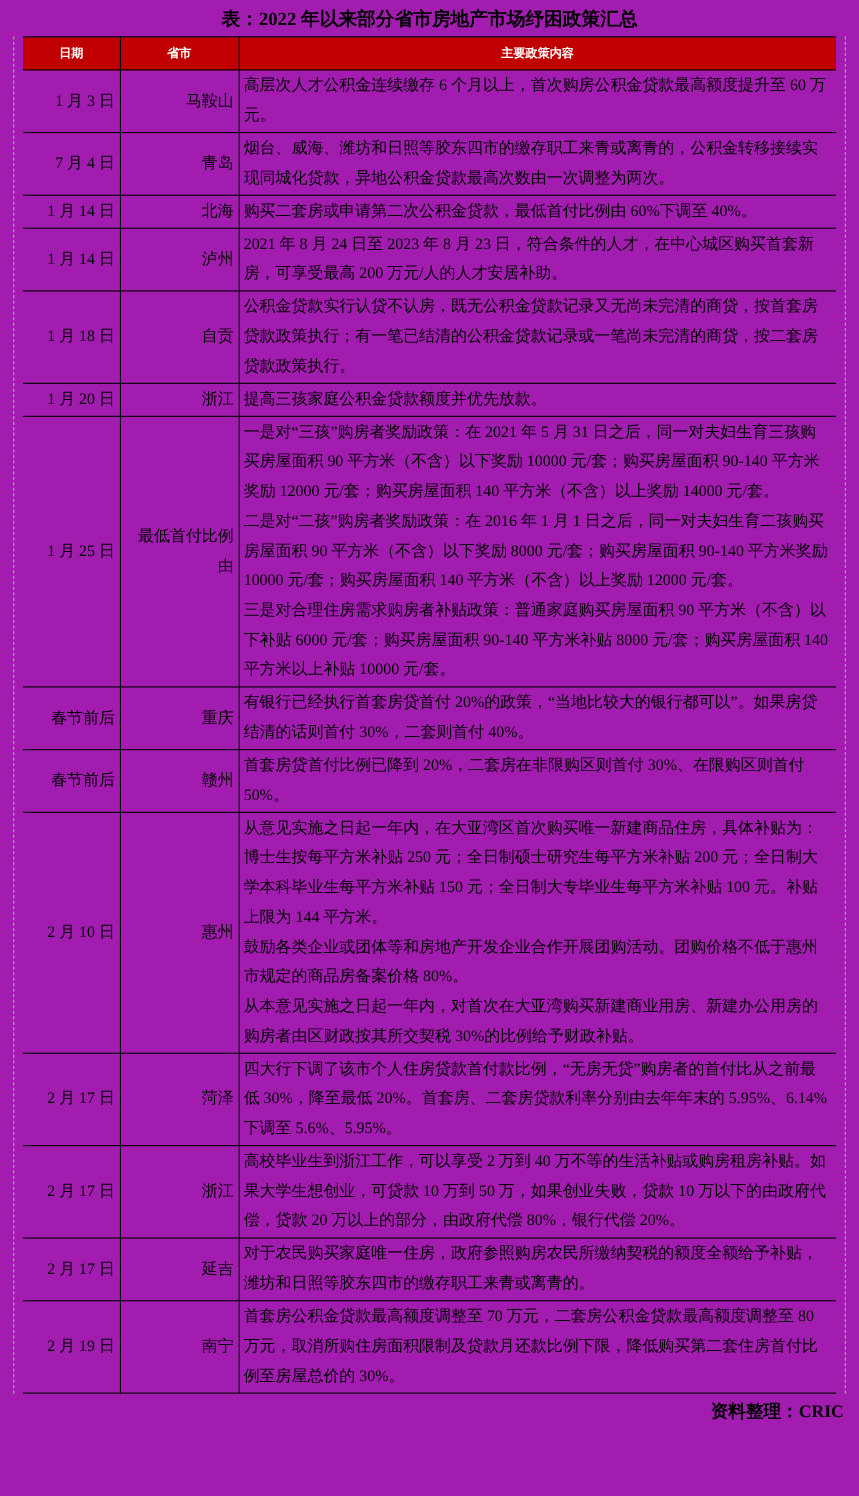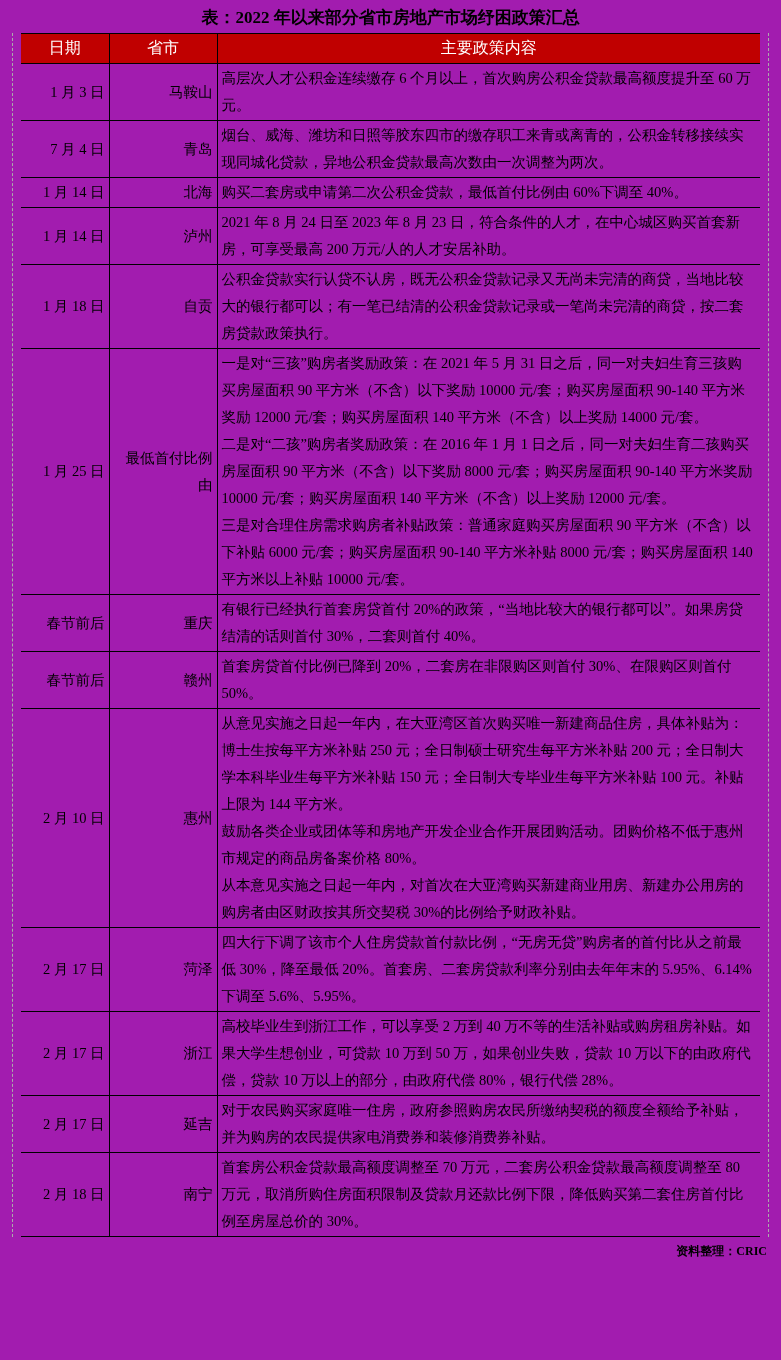--- a/index.html
+++ b/index.html
@@ -34,22 +34,22 @@
     width: 100%;
     border-collapse: collapse;
     table-layout: fixed;
   }
   col.c-date { width: 88px; }
   col.c-city { width: 108px; }
   table.policy-table th {
     border: 1.4px solid #000;
     border-left: none;
     border-right: 1px solid #000;
-    font-size: 16px;
-    font-weight: normal;
+    font-size: 11px;
+    font-weight: bold;
     height: 27px;
     padding: 1px 2px;
   }
   table.policy-table th:last-child { border-right: none; }
   table.policy-table td {
     border: 1px solid #000;
     border-left: none;
     font-size: 14.5px;
     line-height: 27px;
     vertical-align: middle;
@@ -62,21 +62,21 @@
     padding: 1px 3px;
   }
   td.policy-cell {
     text-align: left;
     padding: 2px 6px 2px 7px;
     white-space: pre-line;
   }
   .footer {
     text-align: right;
     font-weight: bold;
-    font-size: 12px;
+    font-size: 16px;
     margin: 6px 14px 0 0;
   }
 </style>
 </head>
 <body>
 
 <div class="page">
 
   <div class="title">表：2022 年以来部分省市房地产市场纾困政策汇总</div>
 
@@ -111,21 +111,26 @@
     <td class="policy-cell">购买二套房或申请第二次公积金贷款，最低首付比例由 60%下调至 40%。</td>
   </tr>
           <tr>
     <td class="date-cell">1 月 14 日</td>
     <td class="city-cell">泸州</td>
     <td class="policy-cell">2021 年 8 月 24 日至 2023 年 8 月 23 日，符合条件的人才，在中心城区购买首套新房，可享受最高 200 万元/人的人才安居补助。</td>
   </tr>
           <tr>
     <td class="date-cell">1 月 18 日</td>
     <td class="city-cell">自贡</td>
-    <td class="policy-cell">公积金贷款实行认贷不认房，既无公积金贷款记录又无尚未完清的商贷，当地比较大的银行都可以；有一笔已结清的公积金贷款记录或一笔尚未完清的商贷，按二套房贷款政策执行。</td>
+    <td class="policy-cell">公积金贷款实行认贷不认房，既无公积金贷款记录又无尚未完清的商贷，按首套房贷款政策执行；有一笔已结清的公积金贷款记录或一笔尚未完清的商贷，按二套房贷款政策执行。</td>
+  </tr>
+          <tr>
+    <td class="date-cell">1 月 20 日</td>
+    <td class="city-cell">浙江</td>
+    <td class="policy-cell">提高三孩家庭公积金贷款额度并优先放款。</td>
   </tr>
           <tr>
     <td class="date-cell">1 月 25 日</td>
     <td class="city-cell">最低首付比例由</td>
     <td class="policy-cell">一是对“三孩”购房者奖励政策：在 2021 年 5 月 31 日之后，同一对夫妇生育三孩购买房屋面积 90 平方米（不含）以下奖励 10000 元/套；购买房屋面积 90-140 平方米奖励 12000 元/套；购买房屋面积 140 平方米（不含）以上奖励 14000 元/套。
 二是对“二孩”购房者奖励政策：在 2016 年 1 月 1 日之后，同一对夫妇生育二孩购买房屋面积 90 平方米（不含）以下奖励 8000 元/套；购买房屋面积 90-140 平方米奖励 10000 元/套；购买房屋面积 140 平方米（不含）以上奖励 12000 元/套。
 三是对合理住房需求购房者补贴政策：普通家庭购买房屋面积 90 平方米（不含）以下补贴 6000 元/套；购买房屋面积 90-140 平方米补贴 8000 元/套；购买房屋面积 140 平方米以上补贴 10000 元/套。</td>
   </tr>
           <tr>
     <td class="date-cell">春节前后</td>
@@ -145,29 +150,29 @@
 从本意见实施之日起一年内，对首次在大亚湾购买新建商业用房、新建办公用房的购房者由区财政按其所交契税 30%的比例给予财政补贴。</td>
   </tr>
           <tr>
     <td class="date-cell">2 月 17 日</td>
     <td class="city-cell">菏泽</td>
     <td class="policy-cell">四大行下调了该市个人住房贷款首付款比例，“无房无贷”购房者的首付比从之前最低 30%，降至最低 20%。首套房、二套房贷款利率分别由去年年末的 5.95%、6.14%下调至 5.6%、5.95%。</td>
   </tr>
           <tr>
     <td class="date-cell">2 月 17 日</td>
     <td class="city-cell">浙江</td>
-    <td class="policy-cell">高校毕业生到浙江工作，可以享受 2 万到 40 万不等的生活补贴或购房租房补贴。如果大学生想创业，可贷款 10 万到 50 万，如果创业失败，贷款 10 万以下的由政府代偿，贷款 10 万以上的部分，由政府代偿 80%，银行代偿 28%。</td>
+    <td class="policy-cell">高校毕业生到浙江工作，可以享受 2 万到 40 万不等的生活补贴或购房租房补贴。如果大学生想创业，可贷款 10 万到 50 万，如果创业失败，贷款 10 万以下的由政府代偿，贷款 20 万以上的部分，由政府代偿 80%，银行代偿 20%。</td>
   </tr>
           <tr>
     <td class="date-cell">2 月 17 日</td>
     <td class="city-cell">延吉</td>
-    <td class="policy-cell">对于农民购买家庭唯一住房，政府参照购房农民所缴纳契税的额度全额给予补贴，并为购房的农民提供家电消费券和装修消费券补贴。</td>
+    <td class="policy-cell">对于农民购买家庭唯一住房，政府参照购房农民所缴纳契税的额度全额给予补贴，潍坊和日照等胶东四市的缴存职工来青或离青的。</td>
   </tr>
           <tr>
-    <td class="date-cell">2 月 18 日</td>
+    <td class="date-cell">2 月 19 日</td>
     <td class="city-cell">南宁</td>
     <td class="policy-cell">首套房公积金贷款最高额度调整至 70 万元，二套房公积金贷款最高额度调整至 80 万元，取消所购住房面积限制及贷款月还款比例下限，降低购买第二套住房首付比例至房屋总价的 30%。</td>
   </tr>
         </tbody>
     </table>
   </div>
 
   <div class="footer">资料整理：CRIC</div>
 
 </div>

